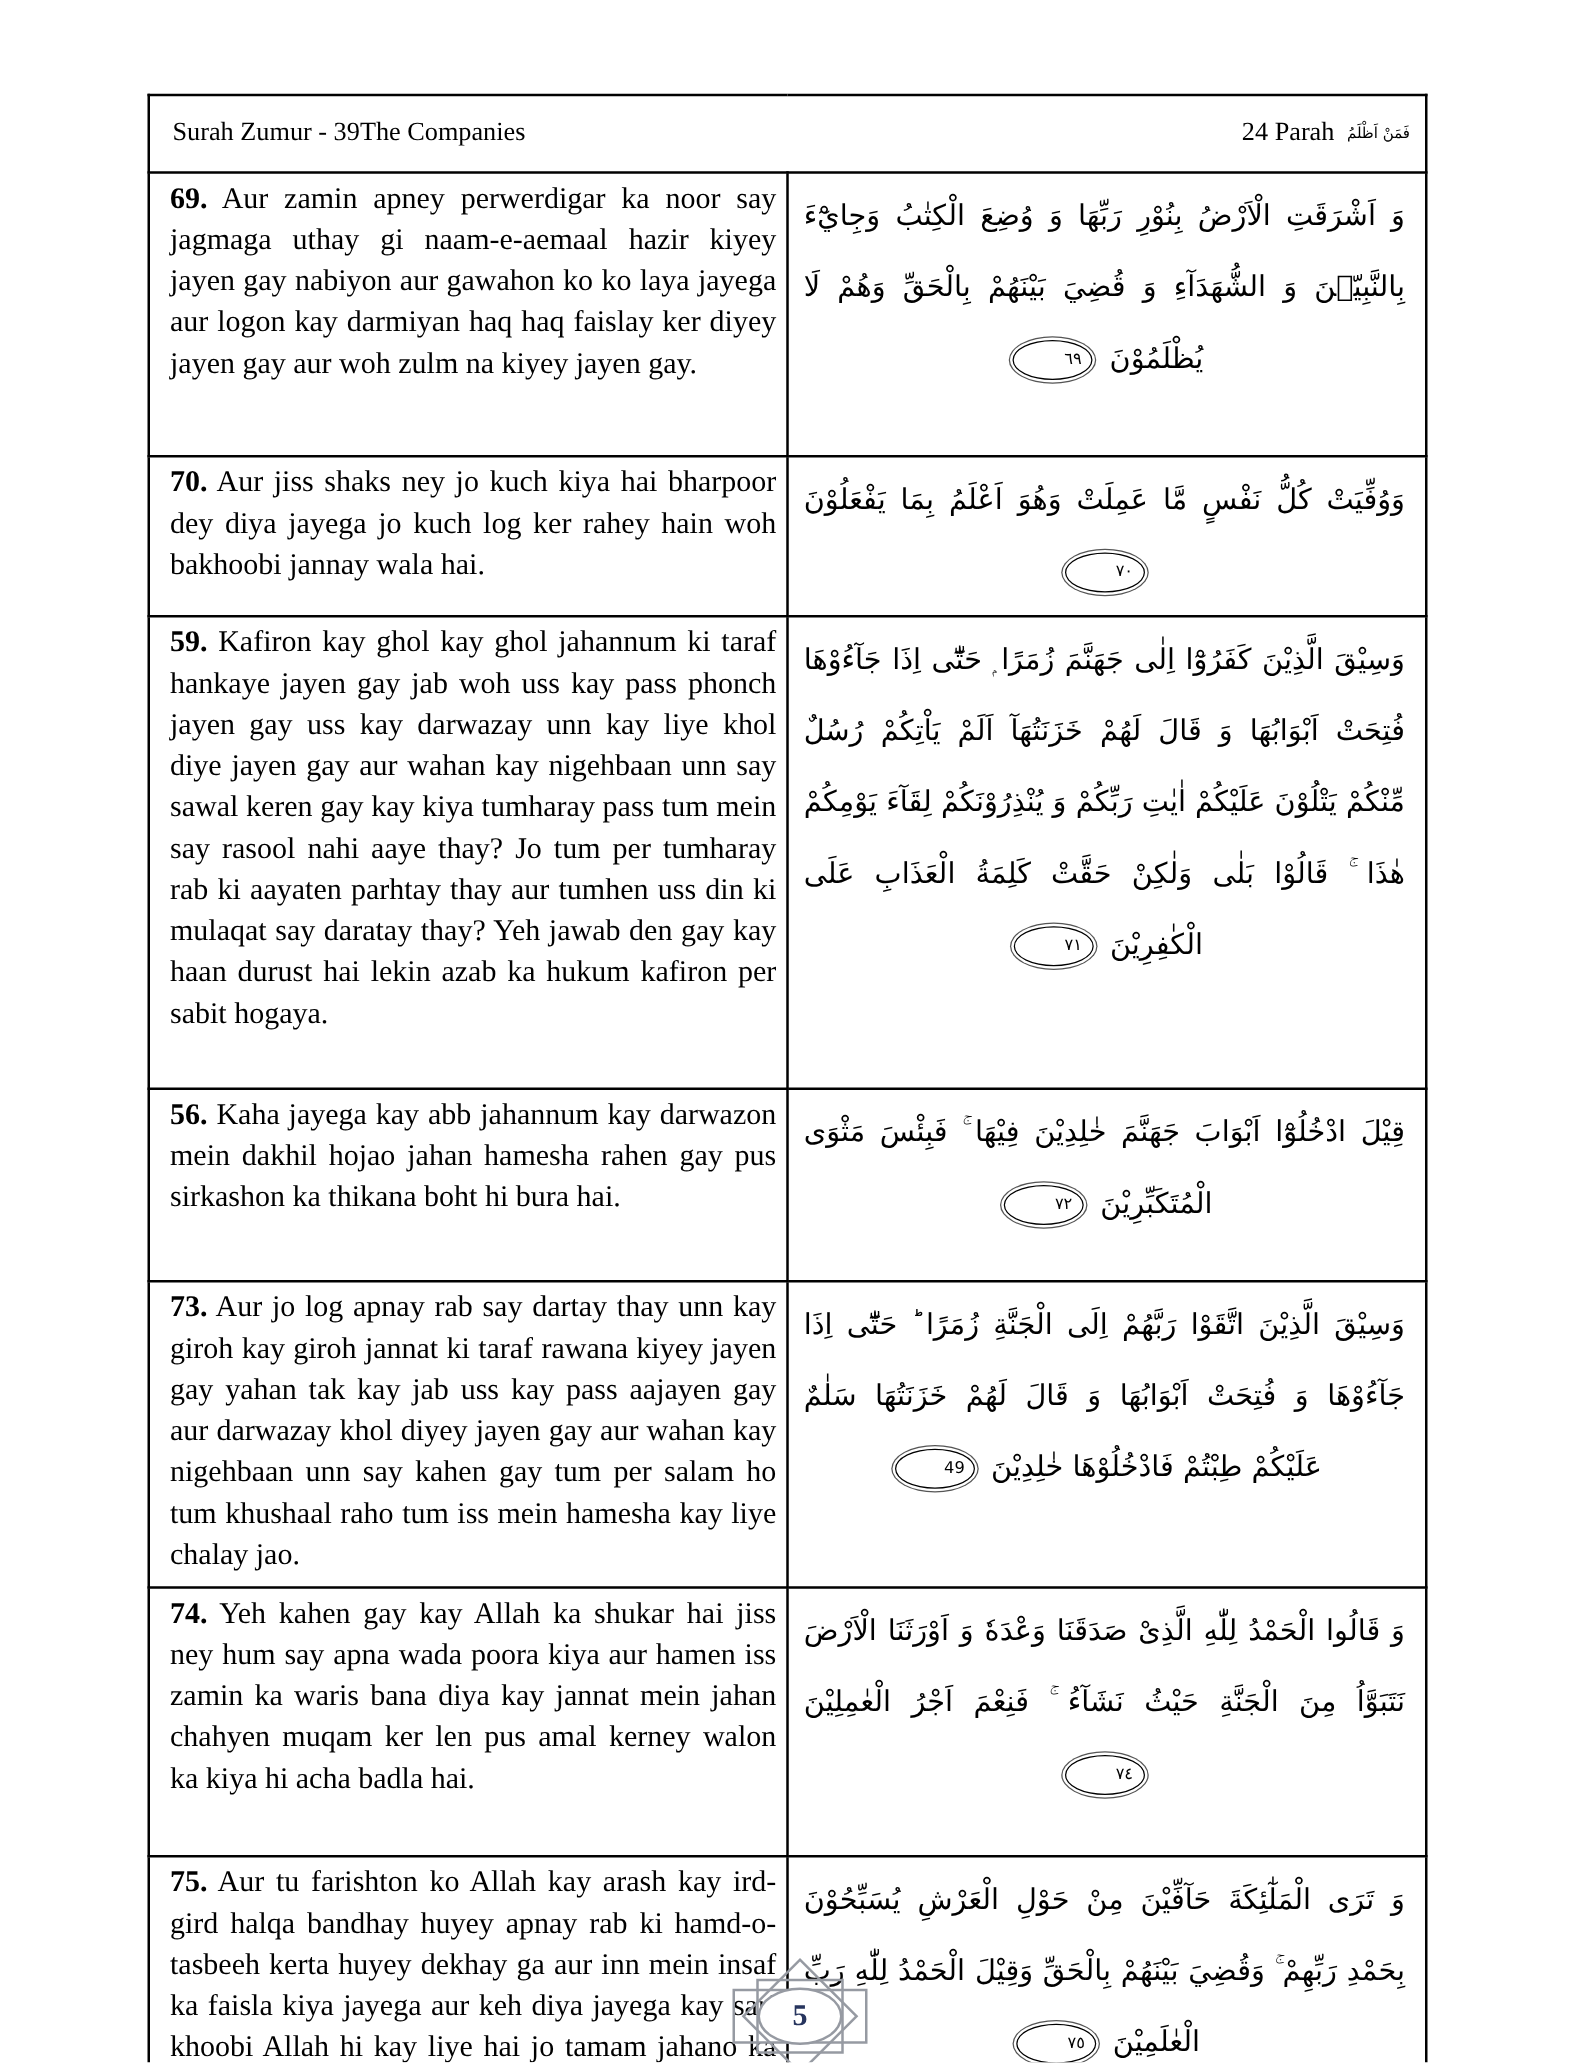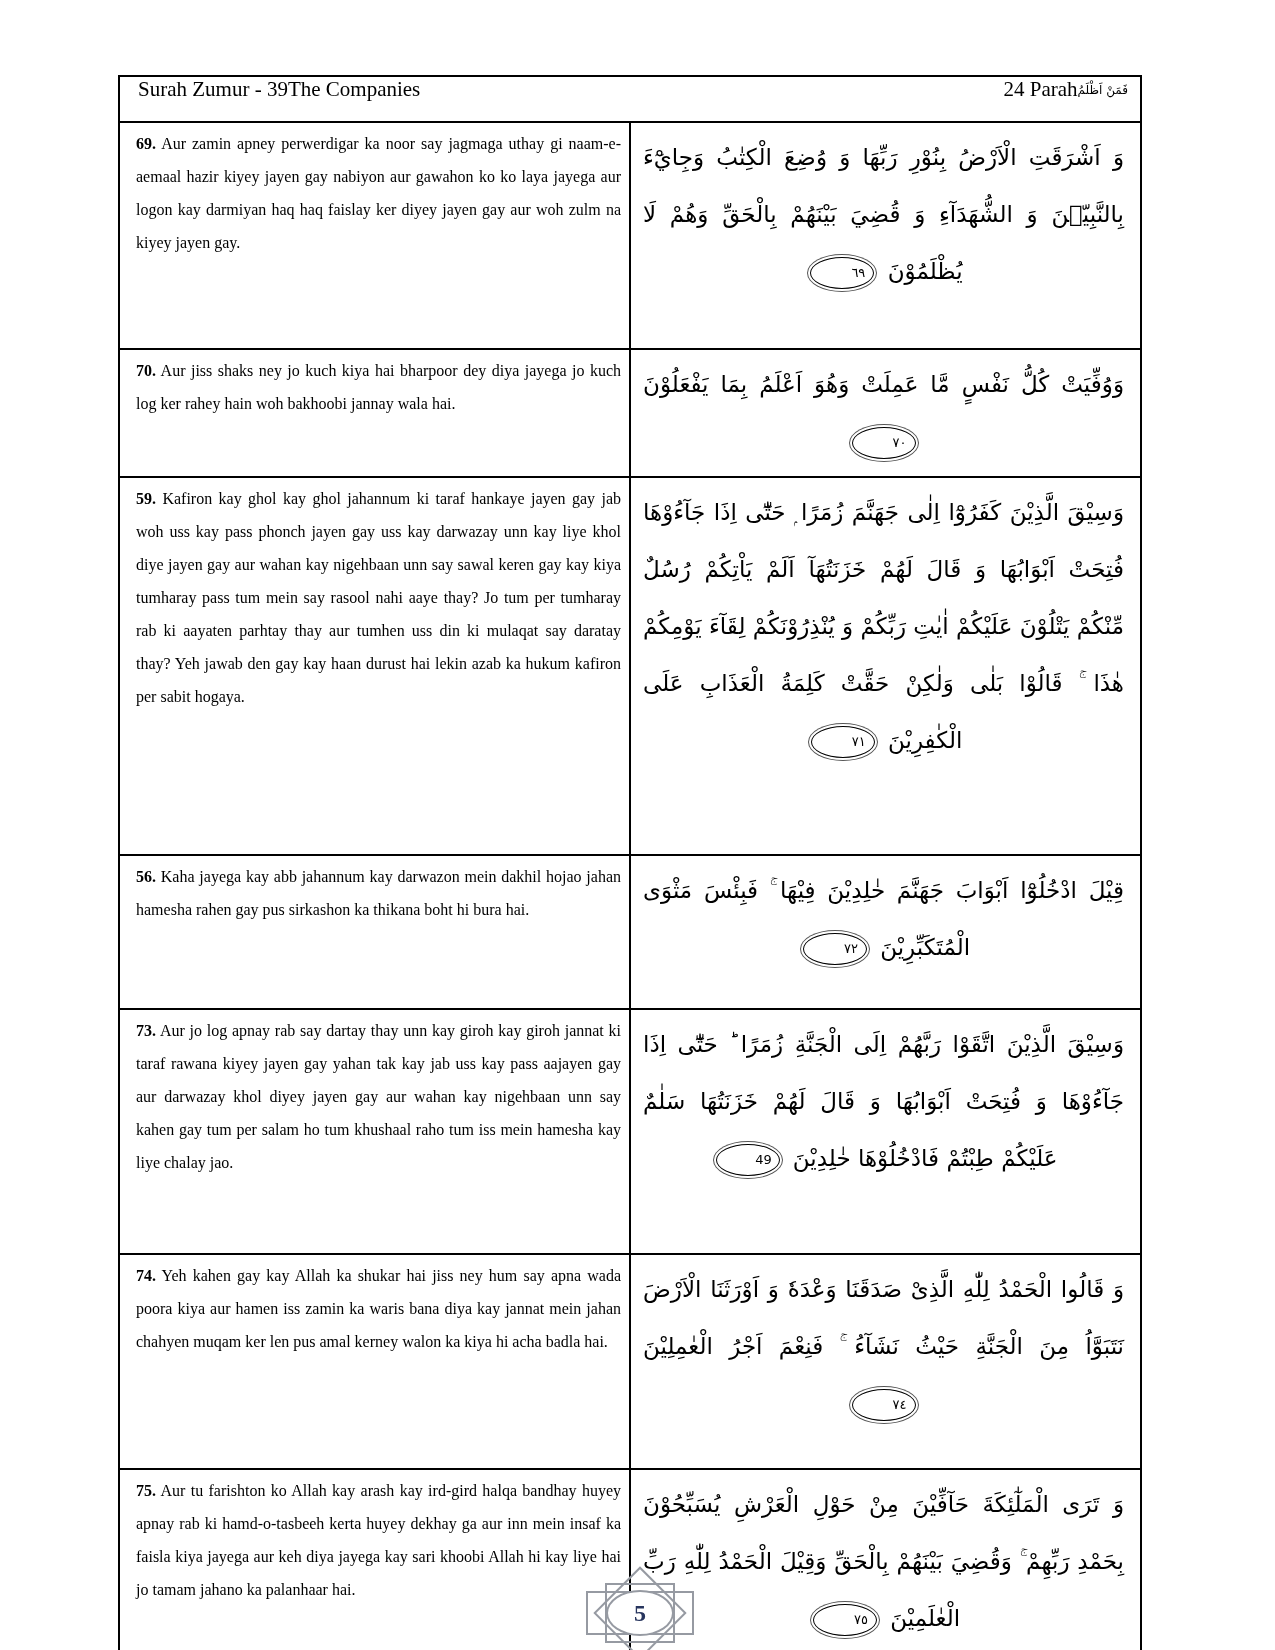--- a/index.html
+++ b/index.html
@@ -17,37 +17,37 @@
     border-collapse:collapse;
     table-layout:fixed;
   }
   table.main td{
     border:2px solid #000;
     vertical-align:top;
     overflow:hidden;
   }
   .header-cell{
     height:40px;
-    padding:0 12px 4px 18px;
+    padding:16px 12px 4px 18px;
     font-size:21px;
     border-radius:12px;
   }
   .header-flex{display:flex;align-items:center;width:100%;}
   .header-left{flex:0 0 auto;}
   .header-center{flex:1 1 auto;text-align:left;}
-  .header-right{flex:0 0 auto;display:flex;align-items:center;}
+  .header-right{flex:0 0 auto;display:flex;align-items:center;gap:10px;}
   .header-right .arabic-small{
     font-family:"DejaVu Sans", sans-serif;
     font-size:12px;
     direction:rtl;
   }
   td.trans{
     width:520px;
     padding:4px 8px 4px 16px;
-    font-size:16px;
+    font-size:24px;
     line-height:33px;
     text-align:justify;
   }
   td.trans .vnum{font-weight:bold;}
   td.arabic{
     padding:6px 16px 6px 12px;
     direction:rtl;
     font-family:"DejaVu Sans", sans-serif;
     font-size:23px;
     line-height:57px;

